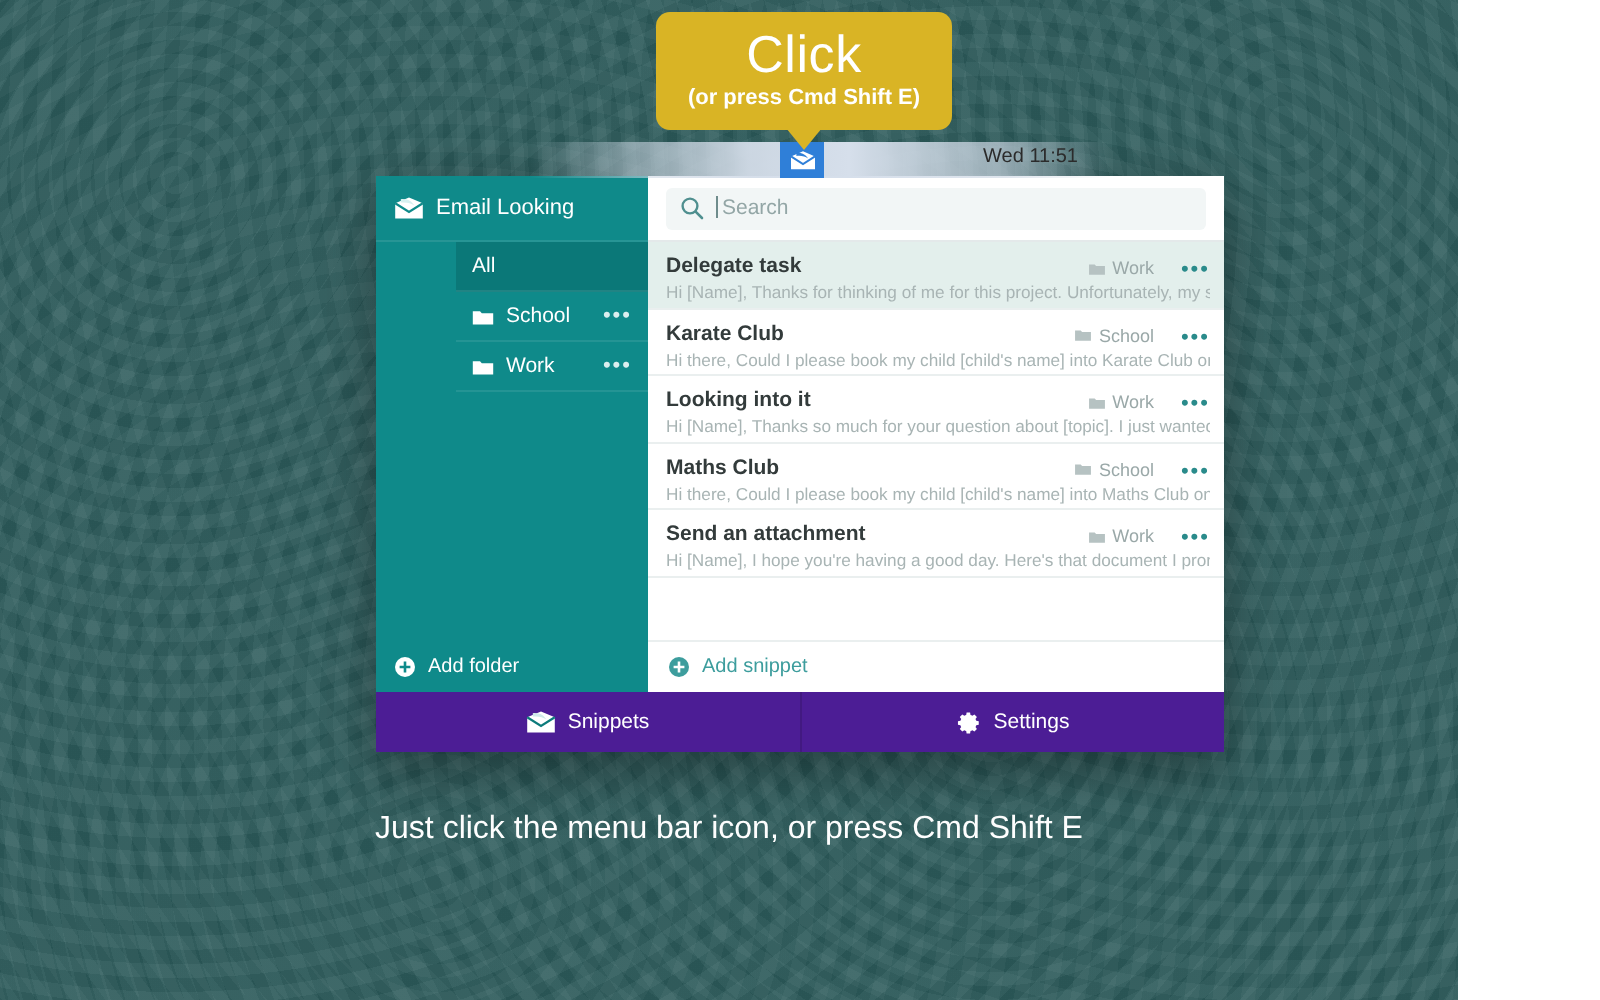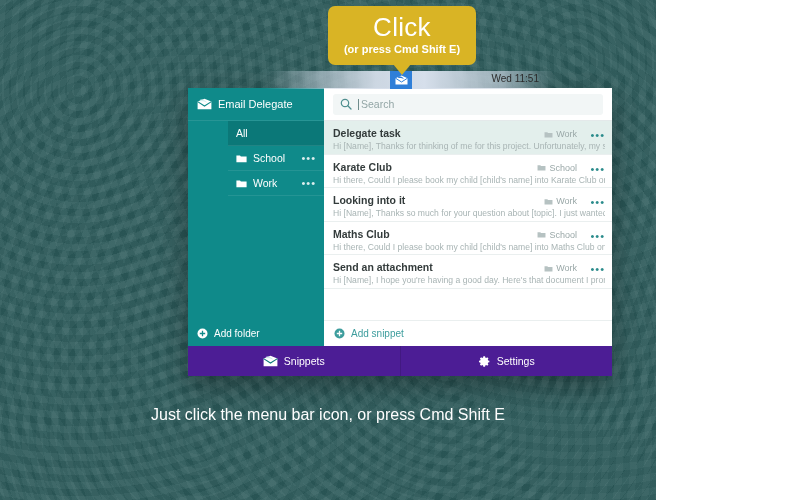--- a/index.html
+++ b/index.html
@@ -6,21 +6,21 @@
 
   html, body {
     width: 800px;
     height: 500px;
     overflow: hidden;
     font-family: "Liberation Sans", sans-serif;
   }
 
   #stage {
     position: relative;
-    width: 656px;
+    width: 729px;
     height: 500px;
     background-color: #2d5c5c;
     overflow: hidden;
   }
 
   
   #wallpaper {
     position: absolute;
     inset: 0;
     background-color: #2d5c5c;
@@ -351,21 +351,21 @@
       <div id="sidebar">
 
         <div id="sidebar-header">
           <span class="ico">
             <svg width="15" height="12" viewBox="0 0 15 12" aria-hidden="true">
               <path d="M0.6 3.6 L7.5 0.7 L14.4 3.6 L14.4 11.2 L0.6 11.2 Z" fill="#ffffff"></path>
               <path d="M0.6 3.6 L7.5 8.0 L14.4 3.6" fill="none" stroke="#0f8a8a" stroke-width="1.1"></path>
               <path d="M3.4 1.6 C6.6 1.2 9.0 2.7 10.2 4.8 C8.5 3.6 6.2 3.0 3.4 3.3 Z" fill="#d7f0f0"></path>
             </svg>
           </span>
-          <span>Email Delegate</span>
+          <span>Email Looking</span>
         </div>
 
         <div class="folder-list">
 
           <div class="folder-row selected">
             <span class="label">All</span>
           </div>
 
           <div class="folder-row">
             <span class="ico">

